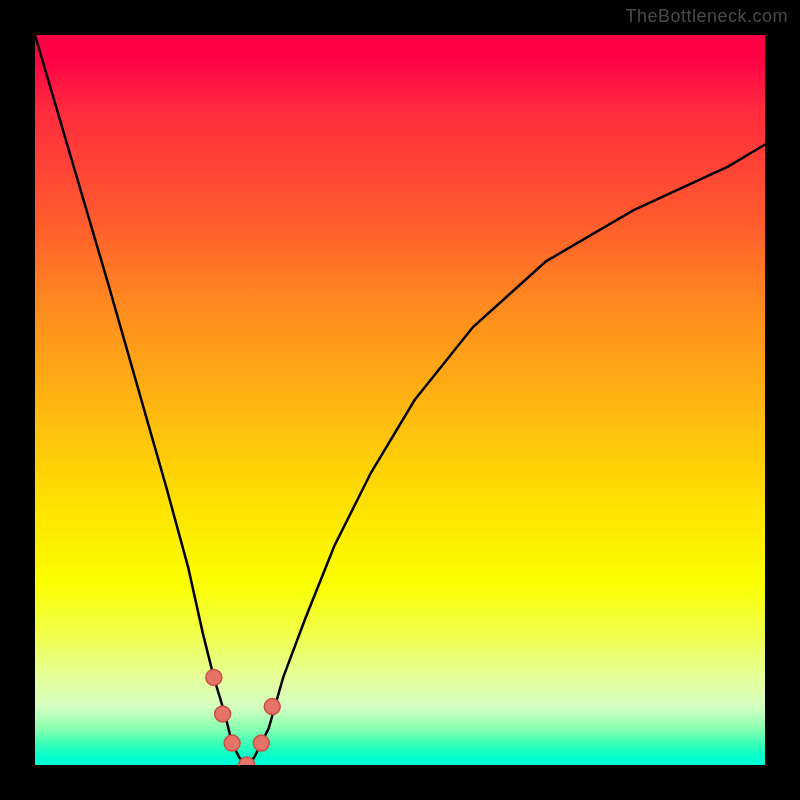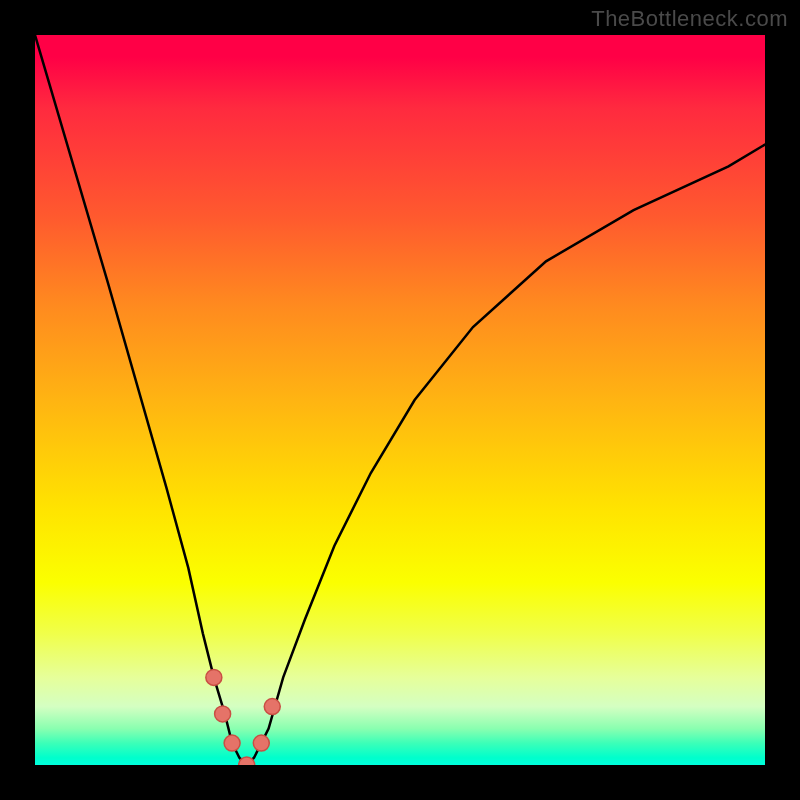--- a/index.html
+++ b/index.html
@@ -15,21 +15,21 @@
     position: relative;
     width: 800px;
     height: 800px;
     background: #000000;
   }
   .watermark {
     position: absolute;
     top: 6px;
     right: 12px;
     color: #4a4a4a;
-    font-size: 22px;
+    font-size: 18px;
     font-weight: 400;
     letter-spacing: 0.5px;
     z-index: 20;
   }
   .plot-area {
     position: absolute;
     left: 35px;
     top: 35px;
     width: 730px;
     height: 730px;

